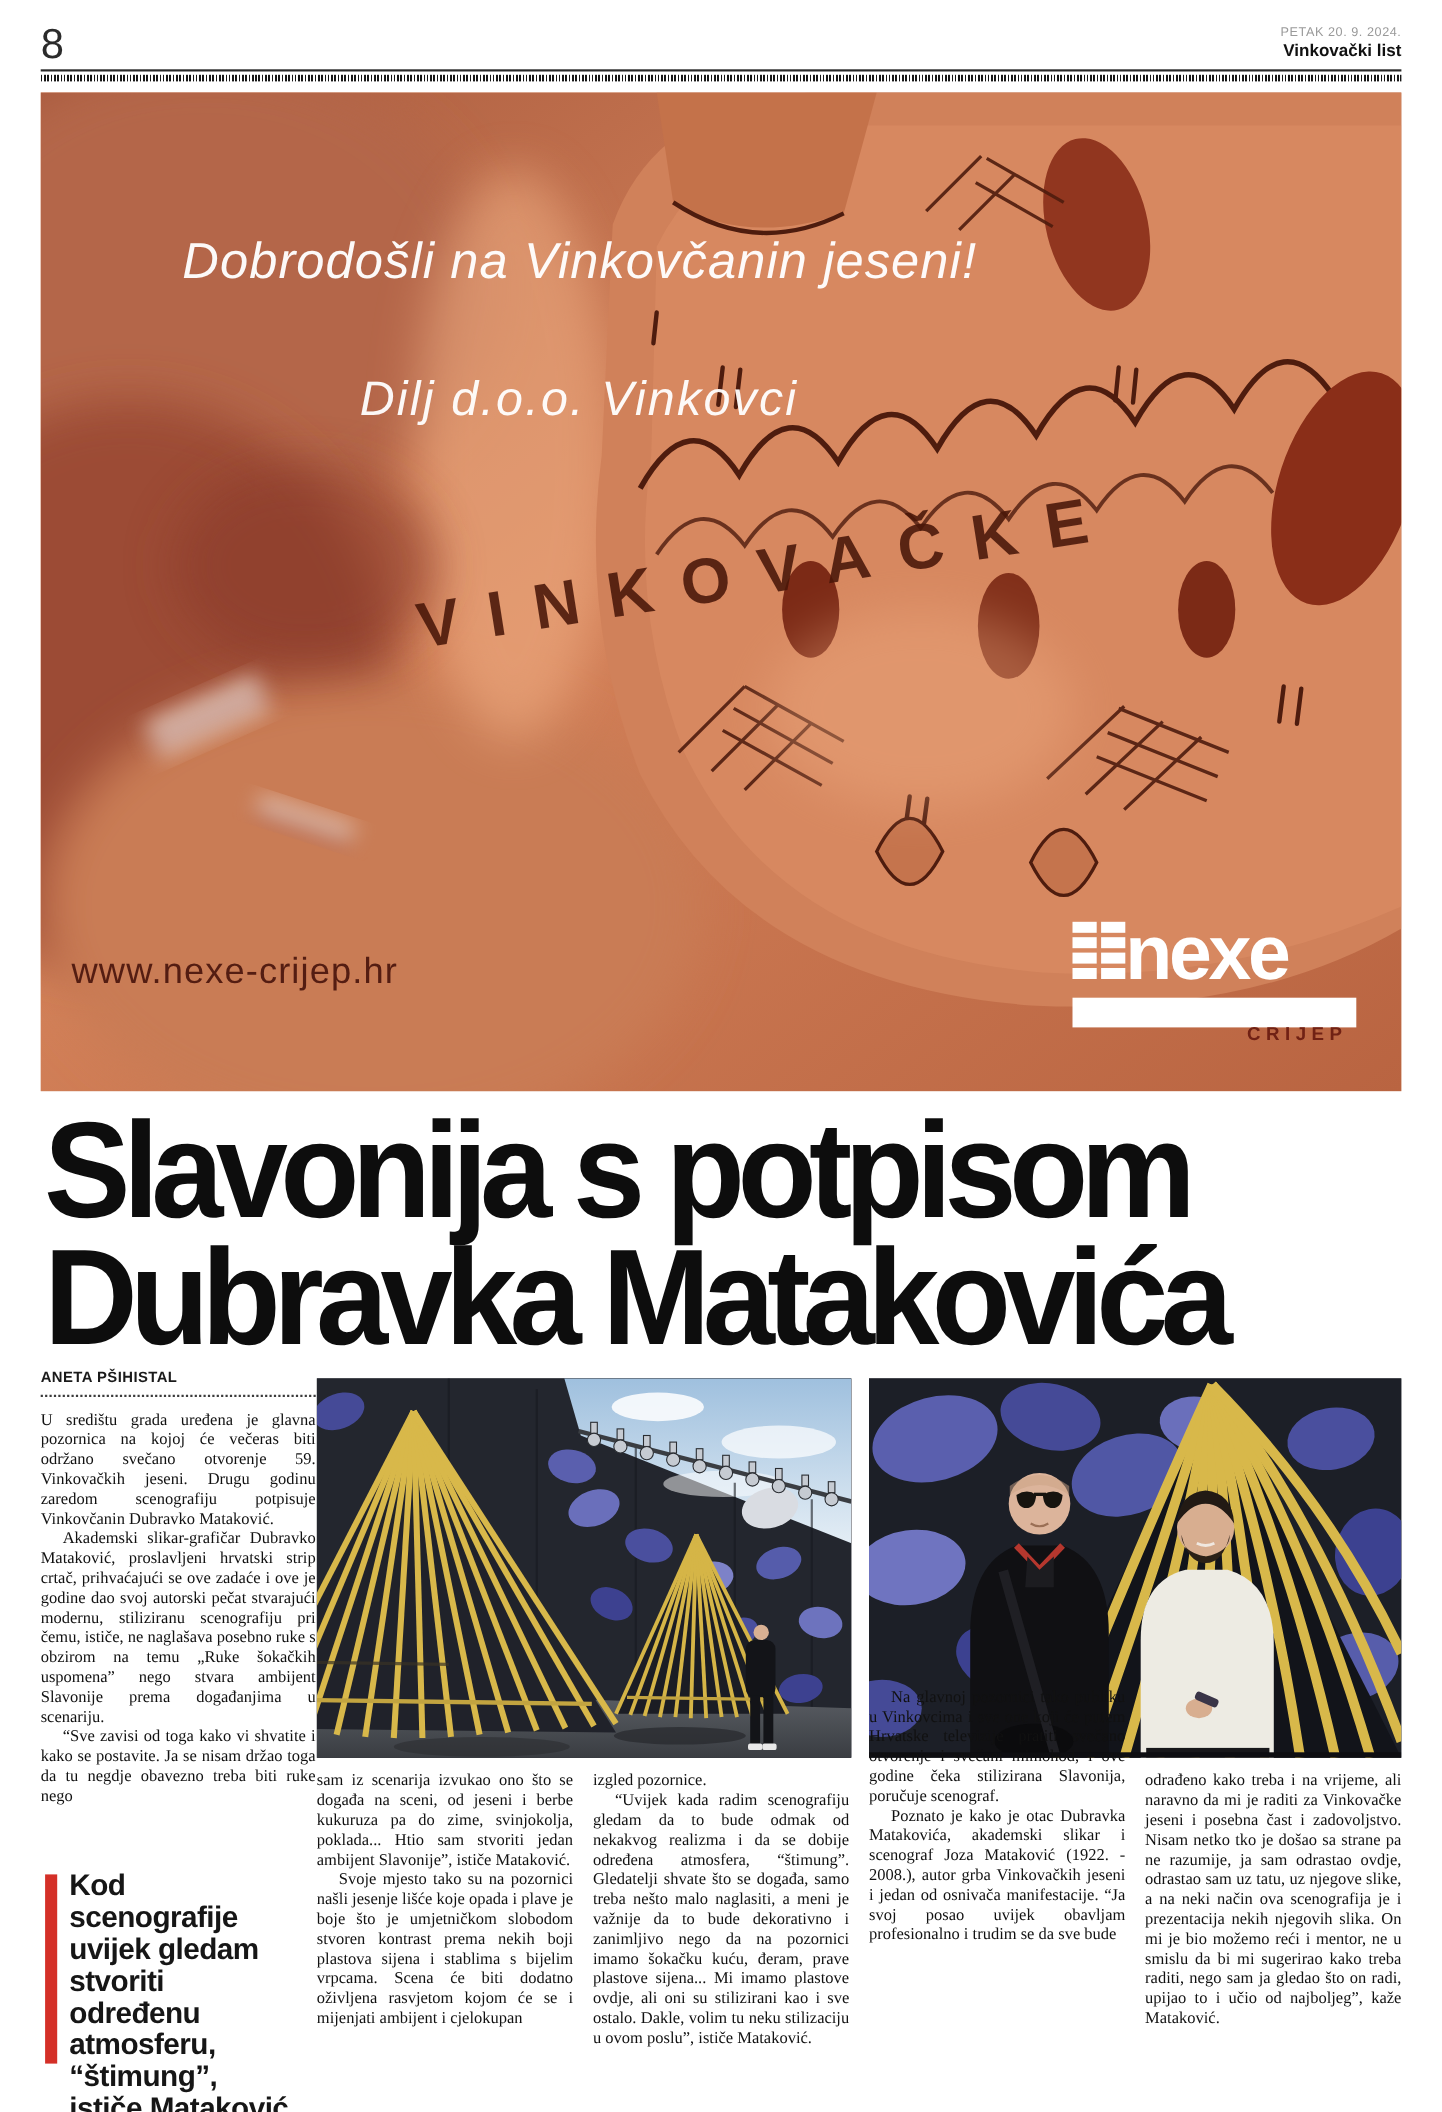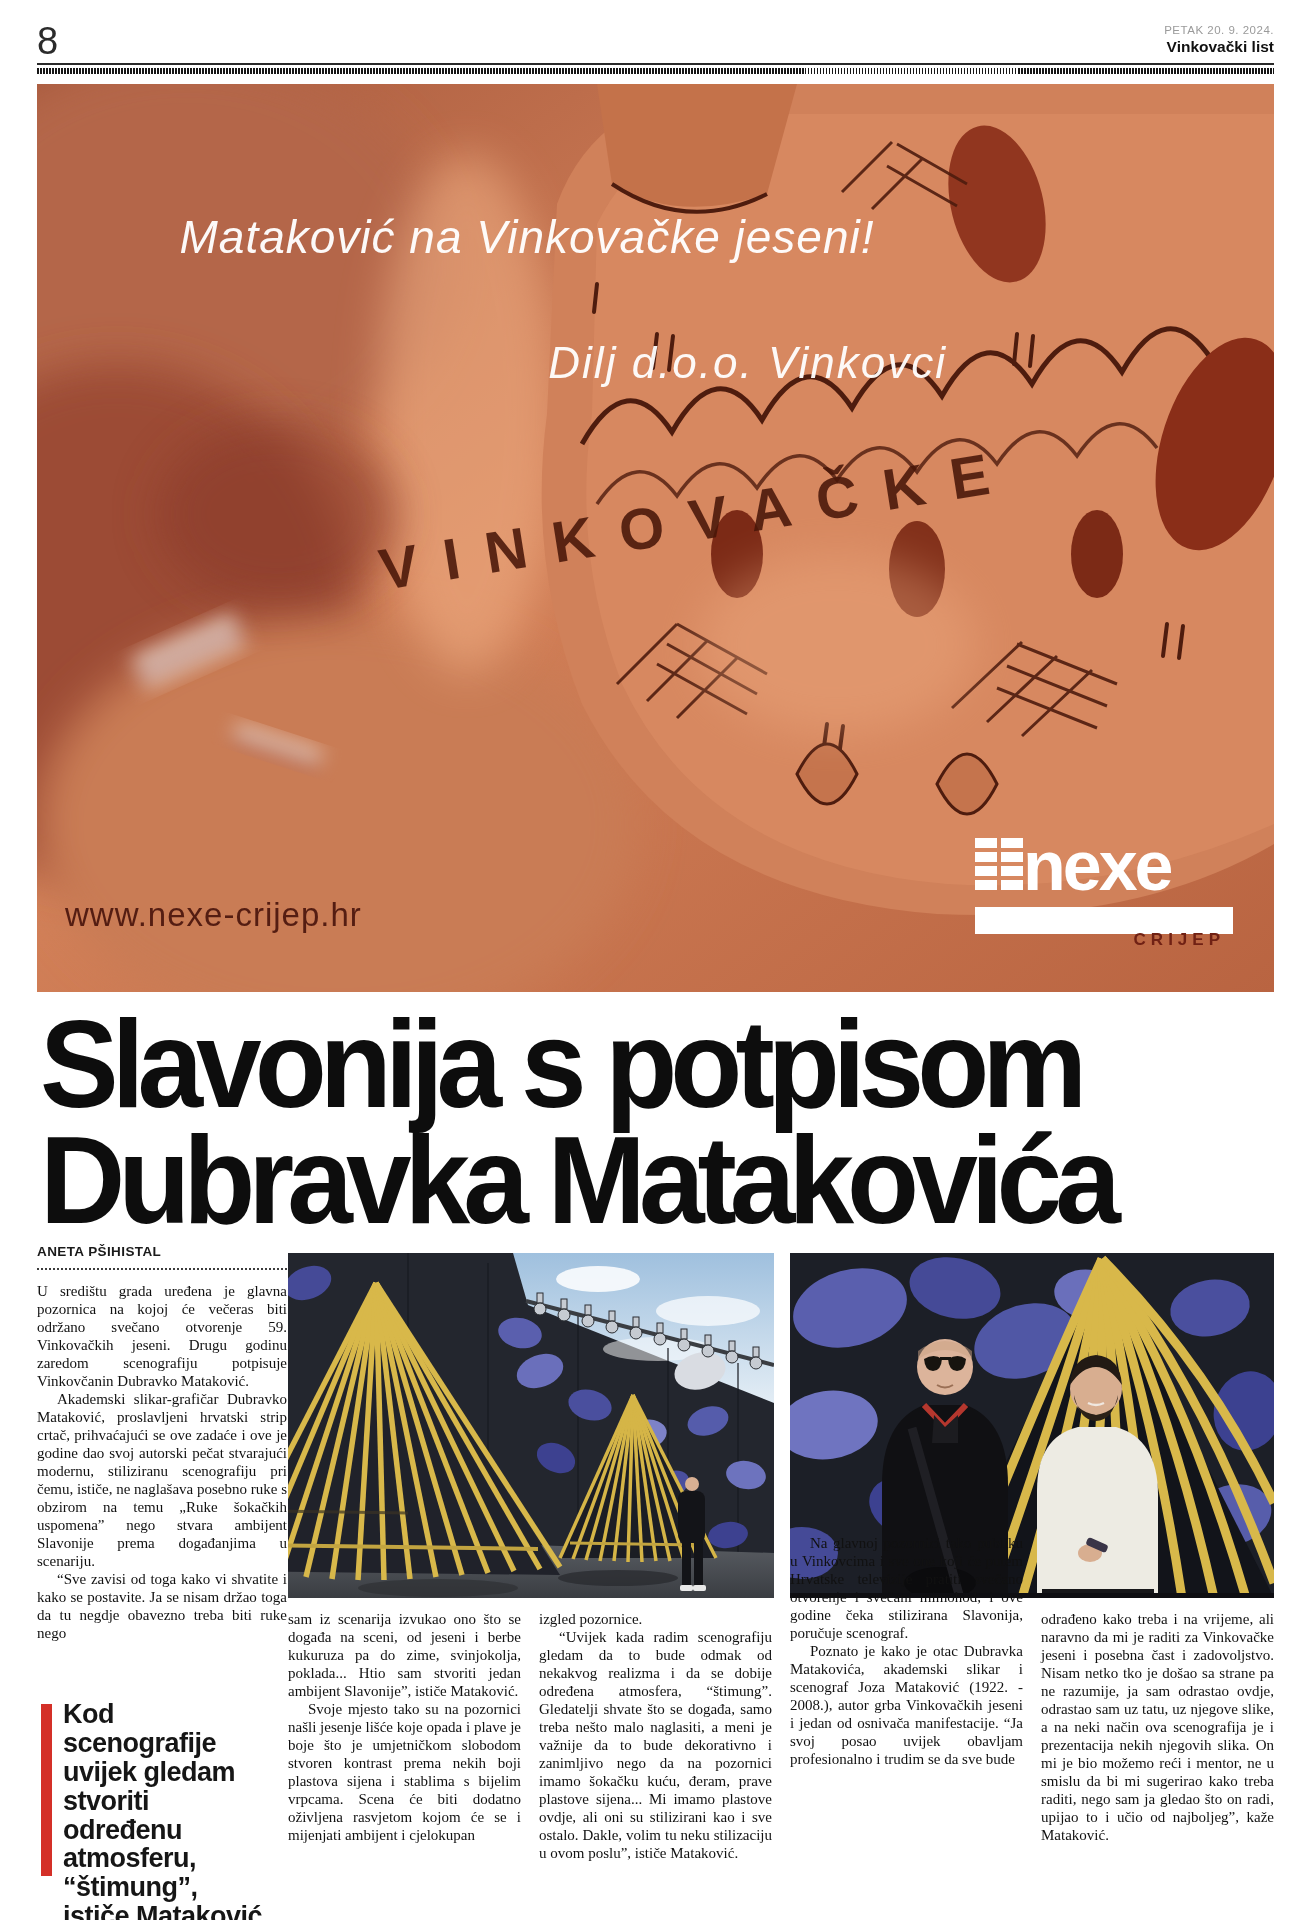--- a/index.html
+++ b/index.html
@@ -16,27 +16,27 @@
   .hdr-line{left:37px;top:63px;width:1237px;height:2px;background:#2a2a2a;}
   .hdr-hatch{left:37px;top:68px;width:1237px;height:6px;
              background:repeating-linear-gradient(90deg,#161616 0 1.5px,transparent 1.5px 3px);}
 
   
   .ad{left:37px;top:84px;width:1237px;height:908px;overflow:hidden;background:#c97a55;}
   .ad svg{position:absolute;left:0;top:0;}
   .ad-welcome{left:70px;top:126px;width:840px;text-align:center;
         font-family:"Liberation Sans",sans-serif;font-style:italic;font-size:46px;
         color:rgba(255,255,255,.96);letter-spacing:1px;}
-  .ad-company{left:290px;top:254px;width:620px;text-align:right;
+  .ad-company{left:290px;top:254px;width:620px;text-align:left;
         font-family:"Liberation Sans",sans-serif;font-style:italic;font-size:44px;
         color:rgba(255,255,255,.95);letter-spacing:2px;}
   .ad-carved{left:300px;top:402px;width:720px;text-align:center;
         font-family:"Liberation Sans",sans-serif;font-weight:bold;font-size:58px;
         color:rgba(72,22,8,.88);letter-spacing:26px;transform:rotate(-9deg);}
-  .ad-url{left:28px;top:812px;font-family:"Liberation Sans",sans-serif;font-size:33px;
+  .ad-url{left:28px;top:780px;font-family:"Liberation Sans",sans-serif;font-size:33px;
         color:#541d12;letter-spacing:1px;text-align:center;}
   .nexe{left:938px;top:754px;width:258px;}
   .nexe-row{display:flex;align-items:flex-end;}
   .nexe-grid{display:grid;grid-template-columns:22px 22px;grid-auto-rows:10px;gap:4px;padding-bottom:4px;}
   .nexe-grid i{background:#fff;display:block;}
   .nexe-word{font-family:"Liberation Sans",sans-serif;font-weight:bold;font-size:70px;
         line-height:.78;color:#fff;letter-spacing:-3px;}
   .nexe-bar{margin-top:13px;height:27px;background:#fff;text-align:right;}
   .nexe-bar span{font-family:"Liberation Sans",sans-serif;font-weight:bold;font-size:17px;
         color:#702114;letter-spacing:5px;line-height:27px;padding-right:8px;display:inline-block;margin-top:19px;}
@@ -148,21 +148,21 @@
         <path d="M1130,540 l-4,32 M1146,542 l-4,32"></path>
         <path d="M790,640 l-4,30 M806,642 l-4,30"></path>
         <path d="M560,200 l-3,28"></path>
       </g>
 
       <path d="M760,690 q30,-60 60,0 q-30,60 -60,0 Z" fill="#c5744d" stroke="#4e1c0e" stroke-width="3"></path>
       <path d="M900,700 q30,-60 60,0 q-30,60 -60,0 Z" fill="#c5744d" stroke="#4e1c0e" stroke-width="3"></path>
 
       <ellipse cx="800" cy="560" rx="140" ry="90" fill="#f2b186" opacity=".35" filter="url(#soft)"></ellipse>
     </svg>
-    <div class="abs ad-welcome">Mataković na Vinkovačke jeseni!</div>
+    <div class="abs ad-welcome">Dobrodošli na Vinkovčanin jeseni!</div>
     <div class="abs ad-company">Dilj d.o.o.  Vinkovci</div>
     <div class="abs ad-carved">VINKOVAČKE</div>
     <div class="abs ad-url">www.nexe-crijep.hr</div>
     <div class="abs nexe">
       <div class="nexe-row">
         <div class="nexe-grid">
           <i></i>
             <i></i>
             <i></i>
             <i></i>

